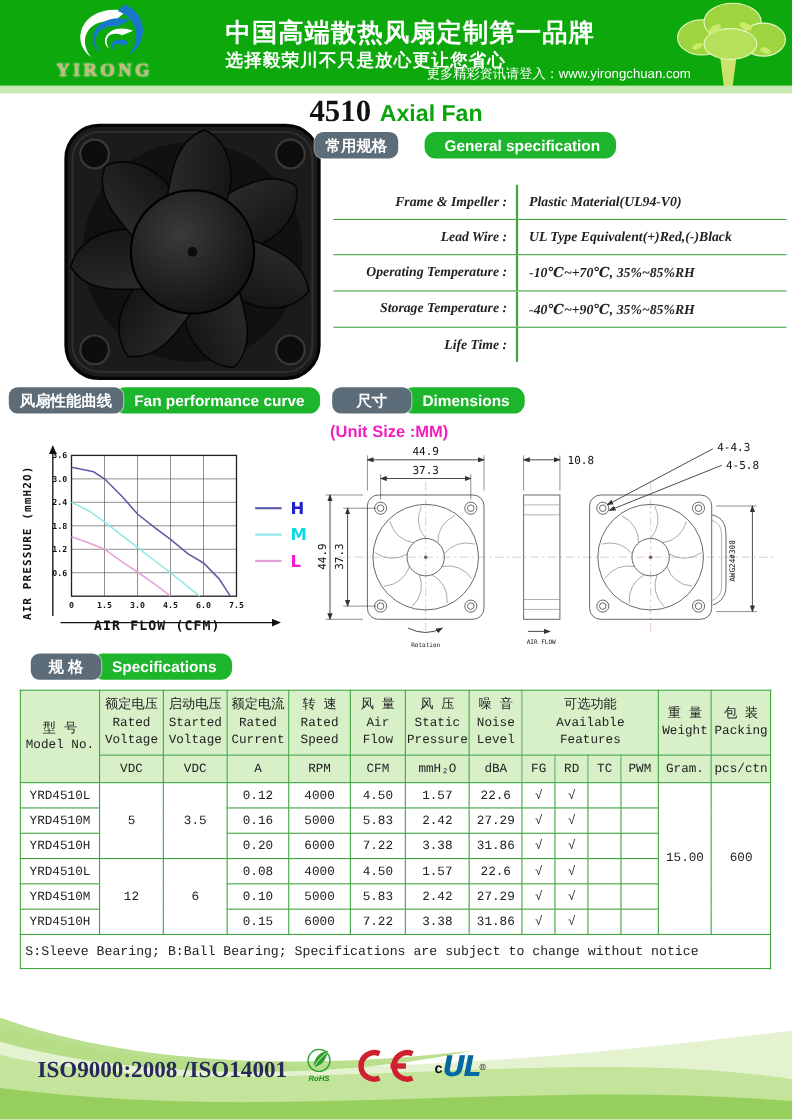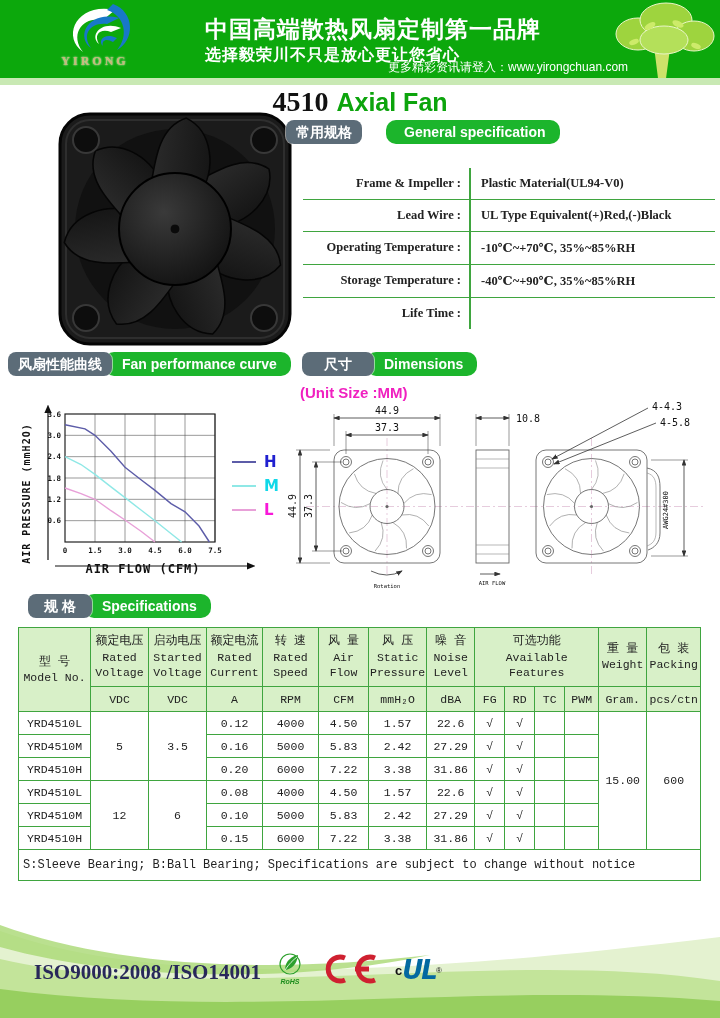--- a/index.html
+++ b/index.html
@@ -4,45 +4,45 @@
 <style>
   html,body{margin:0;padding:0;background:#fff;}
   #page{position:relative;width:720px;height:1018px;background:#fff;overflow:hidden;
         font-family:"Liberation Sans",sans-serif;}
 
   
   .banner{position:absolute;left:0;top:0;width:720px;height:78px;background:#0CA80C;}
   .banner-strip{position:absolute;left:0;top:78px;width:720px;height:7px;background:#c9e9b4;}
   .logo-box{position:absolute;left:20px;top:2px;width:150px;height:74px;}
   .logo-text{position:absolute;left:0;top:52px;width:150px;text-align:center;
-             font-family:"Liberation Serif",serif;font-weight:bold;font-size:12px;
+             font-family:"Liberation Serif",serif;font-weight:bold;font-size:17px;
              color:#c8b878;letter-spacing:3px;text-shadow:0 0 2px #fff;}
   .slogan-main{position:absolute;left:205px;top:14px;color:#fff;font-weight:bold;font-size:23px;letter-spacing:1px;}
   .slogan-sub{position:absolute;left:205px;top:45px;color:#fff;font-weight:bold;font-size:16px;letter-spacing:1px;}
   .portal{position:absolute;left:388px;top:59px;color:#fff;font-size:12px;}
   .tree-box{position:absolute;left:608px;top:0px;width:112px;height:84px;}
 
   
   .title-row{position:absolute;left:0;top:86px;width:720px;text-align:center;}
   .title-model{font-family:"Liberation Serif",serif;font-weight:bold;font-size:28px;color:#111;}
-  .title-product{font-weight:bold;font-size:25px;color:#0CA40C;margin-left:8px;margin-top:12px;}
+  .title-product{font-weight:bold;font-size:21px;color:#0CA40C;margin-left:8px;margin-top:12px;}
 
   
   .badge-pair{position:absolute;display:flex;align-items:stretch;height:24px;}
   .badge-cn{background:#5C6C78;color:#fff;font-weight:bold;font-size:14px;
             border-radius:8px;padding:2px 10px;line-height:20px;z-index:2;white-space:nowrap;
             box-shadow:0 0 0 1px #ffffff88;}
   .badge-en{background:#1CB52C;color:#fff;font-weight:bold;font-size:14px;
             border-radius:10px;padding:2px 14px 2px 18px;line-height:20px;margin-left:-8px;white-space:nowrap;
             box-shadow:0 0 0 1px #ffffff88;}
 
   
   .gspec{position:absolute;left:303px;top:168px;width:412px;
          font-family:"Liberation Serif","DejaVu Serif",serif;font-weight:bold;font-size:12.5px;color:#222;}
-  .gspec-row{display:flex;border-bottom:1px solid #3FA53F;}
+  .gspec-row{display:flex;border-bottom:1px solid #3FA53F;font-style:italic;}
   .gspec-row:last-child{border-bottom:none;}
   .gspec-label{width:158px;text-align:right;padding:8px 8px 8px 0;border-right:2px solid #3FA53F;}
   .gspec-value{flex:1;padding:8px 0 8px 10px;}
   .gspec-value div{margin-bottom:4px;}
 
   
   .chart-box{position:absolute;left:10px;top:402px;width:278px;height:192px;}
   .chart-ylabel{position:absolute;left:-77px;top:86px;width:186px;text-align:center;
       transform:rotate(-90deg);font-family:"DejaVu Sans Mono",monospace;font-weight:bold;font-size:10px;color:#111;letter-spacing:1px;}
   .chart-xlabel{position:absolute;left:28px;top:160px;width:210px;text-align:center;

